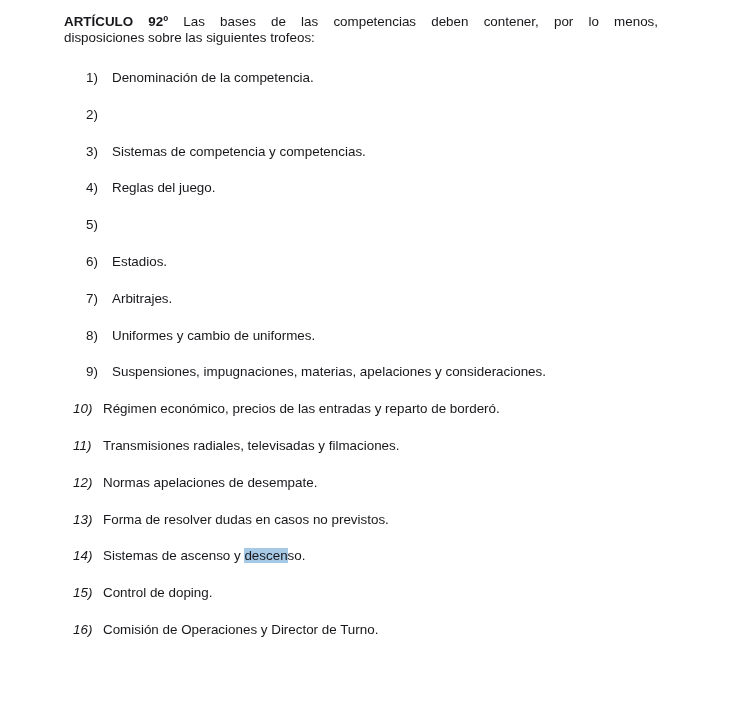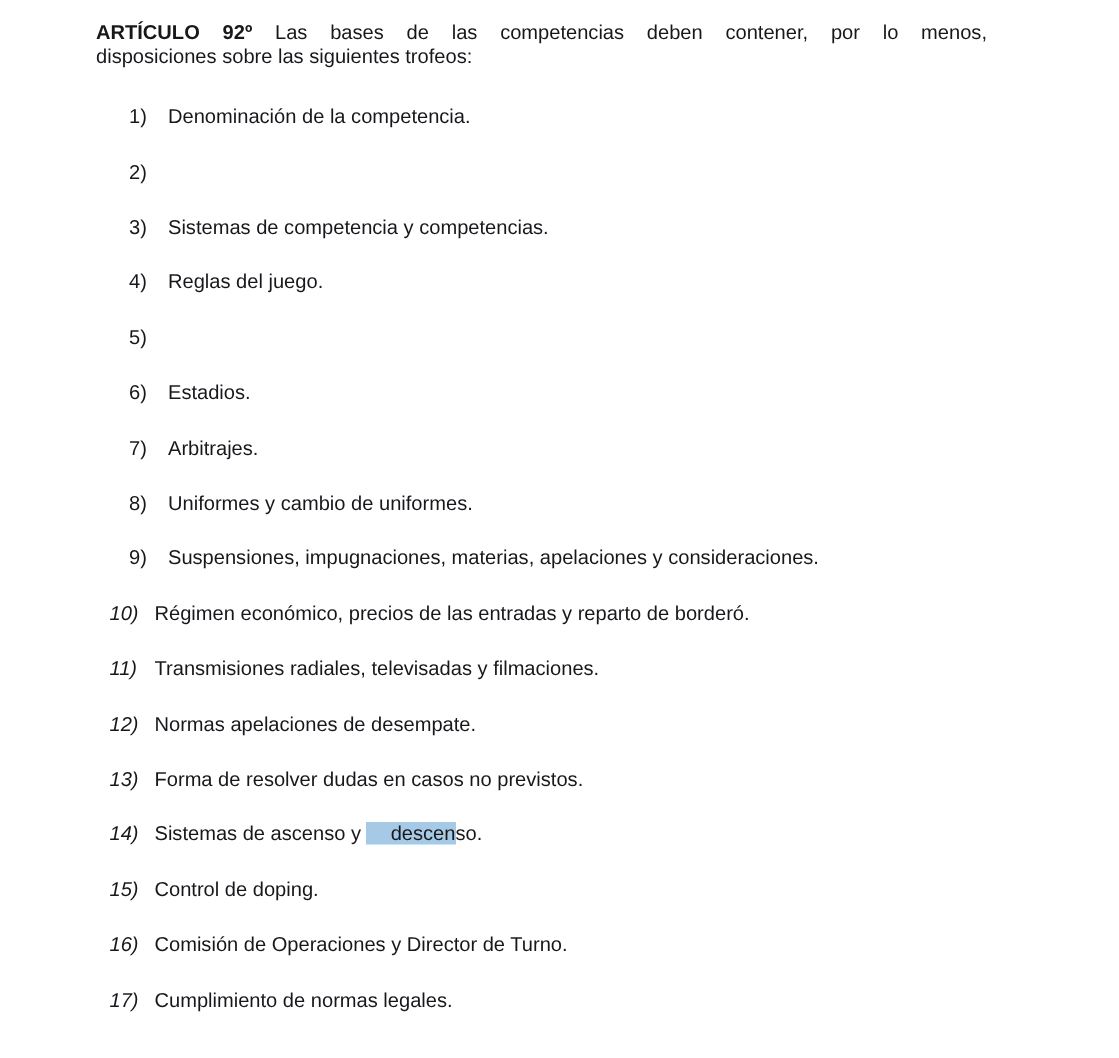--- a/index.html
+++ b/index.html
@@ -52,21 +52,20 @@
     flex: 0 0 auto;
     display: inline-block;
   }
   .txt {
     flex: 0 1 auto;
     white-space: pre;
   }
   .hl {
     background-color: var(--hl, #a6c9e6);
     color: inherit;
-    padding-left: 16px;
   }
 </style>
 </head>
 <body>
 
 <div class="page">
   <div class="doc">
 
     <div class="h-line1">
       <span class="bold">ARTÍCULO 92º</span>
@@ -131,20 +130,16 @@
           <span class="txt"><span>Sistemas de ascenso y </span><span class="hl">descen</span><span>so.</span></span>
         </div>
         <div class="row double">
           <span class="num">15)</span>
           <span class="txt">Control de doping.</span>
         </div>
         <div class="row double">
           <span class="num">16)</span>
           <span class="txt">Comisión de Operaciones y Director de Turno.</span>
         </div>
-        <div class="row double">
-          <span class="num">17)</span>
-          <span class="txt">Cumplimiento de normas legales.</span>
-        </div>
       </div>
 
   </div>
 </div>
 
 </body></html>

